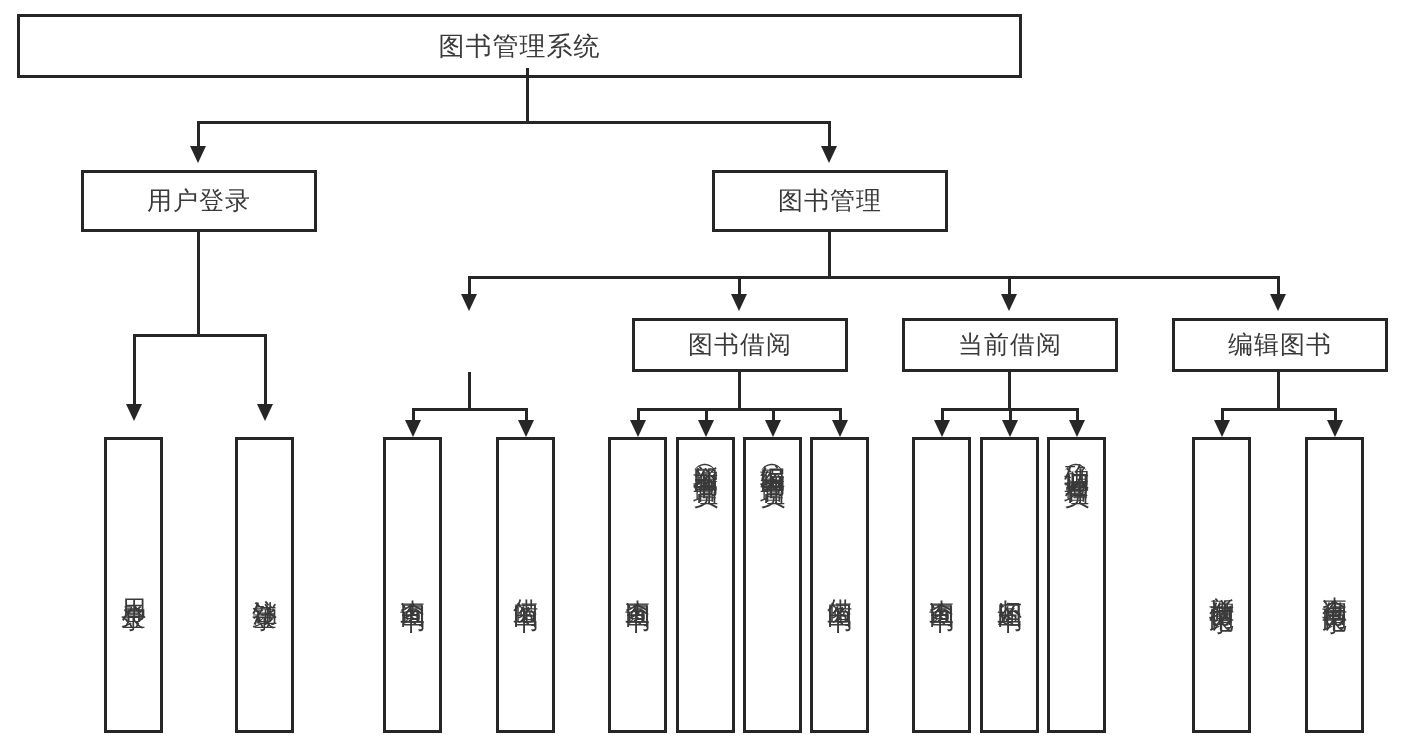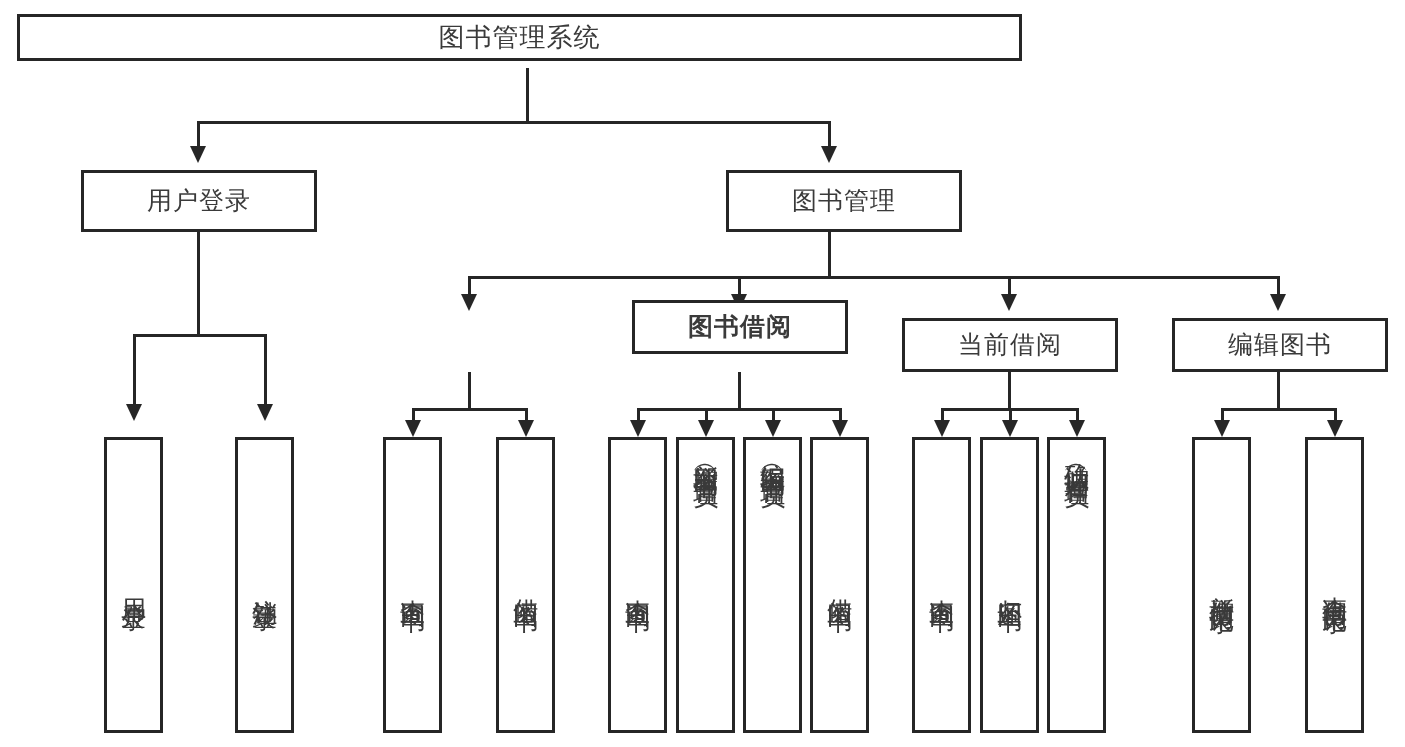--- a/index.html
+++ b/index.html
@@ -75,53 +75,53 @@
     letter-spacing: 0.5px;
     white-space: nowrap;
     user-select: none;
   }
 </style>
 </head>
 <body>
 
 <div id="canvas">
 
-  <div class="node root" style="left:17px; top:14px; width:1005px; height:47px;text-align:right;">图书管理系统</div>
+  <div class="node root" style="left:17px; top:14px; width:1005px; height:64px;text-align:right;">图书管理系统</div>
 
   <div class="vline" style="left:526px; top:68px; width:3px; height:53px;"></div>
 
   <div class="hline" style="left:197px; top:121px; width:634px; height:3px;"></div>
 
   <div class="vline" style="left:197px; top:121px; width:3px; height:25px;"></div>
   <div class="arrow" style="left:190px; top:146px;"></div>
   <div class="vline" style="left:828px; top:121px; width:3px; height:25px;"></div>
   <div class="arrow" style="left:821px; top:146px;"></div>
 
   <div class="node lvl2" style="left:81px; top:170px; width:236px; height:62px;">用户登录</div>
-  <div class="node lvl2" style="left:712px; top:170px; width:236px; height:62px;margin-left:14px;">图书管理</div>
+  <div class="node lvl2" style="left:712px; top:170px; width:236px; height:62px;">图书管理</div>
 
   <div class="vline" style="left:197px; top:232px; width:3px; height:104px;"></div>
   <div class="hline" style="left:133px; top:334px; width:134px; height:3px;"></div>
   <div class="vline" style="left:133px; top:334px; width:3px; height:70px;"></div>
   <div class="arrow" style="left:126px; top:404px;"></div>
   <div class="vline" style="left:264px; top:334px; width:3px; height:70px;"></div>
   <div class="arrow" style="left:257px; top:404px;"></div>
 
   <div class="vline" style="left:828px; top:232px; width:3px; height:46px;"></div>
   <div class="hline" style="left:468px; top:276px; width:812px; height:3px;"></div>
   <div class="vline" style="left:468px; top:276px; width:3px; height:18px;"></div>
   <div class="arrow" style="left:461px; top:294px;"></div>
   <div class="vline" style="left:738px; top:276px; width:3px; height:18px;"></div>
   <div class="arrow" style="left:731px; top:294px;"></div>
   <div class="vline" style="left:1008px; top:276px; width:3px; height:18px;"></div>
   <div class="arrow" style="left:1001px; top:294px;"></div>
   <div class="vline" style="left:1277px; top:276px; width:3px; height:18px;"></div>
   <div class="arrow" style="left:1270px; top:294px;"></div>
 
-  <div class="node lvl3" style="left:632px; top:300px; width:216px; height:54px;font-weight:bold;">图书借阅</div>
+  <div class="node lvl3" style="left:632px; top:318px; width:216px; height:54px;">图书借阅</div>
   <div class="node lvl3" style="left:902px; top:318px; width:216px; height:54px;text-align:right;">当前借阅</div>
   <div class="node lvl3" style="left:1172px; top:318px; width:216px; height:54px;">编辑图书</div>
 
   <div class="vline" style="left:468px; top:372px; width:3px; height:38px;"></div>
   <div class="hline" style="left:412px; top:408px; width:116px; height:3px;"></div>
   <div class="vline" style="left:412px; top:408px; width:3px; height:12px;"></div>
   <div class="arrow" style="left:405px; top:420px;"></div>
   <div class="vline" style="left:525px; top:408px; width:3px; height:12px;"></div>
   <div class="arrow" style="left:518px; top:420px;"></div>
 

